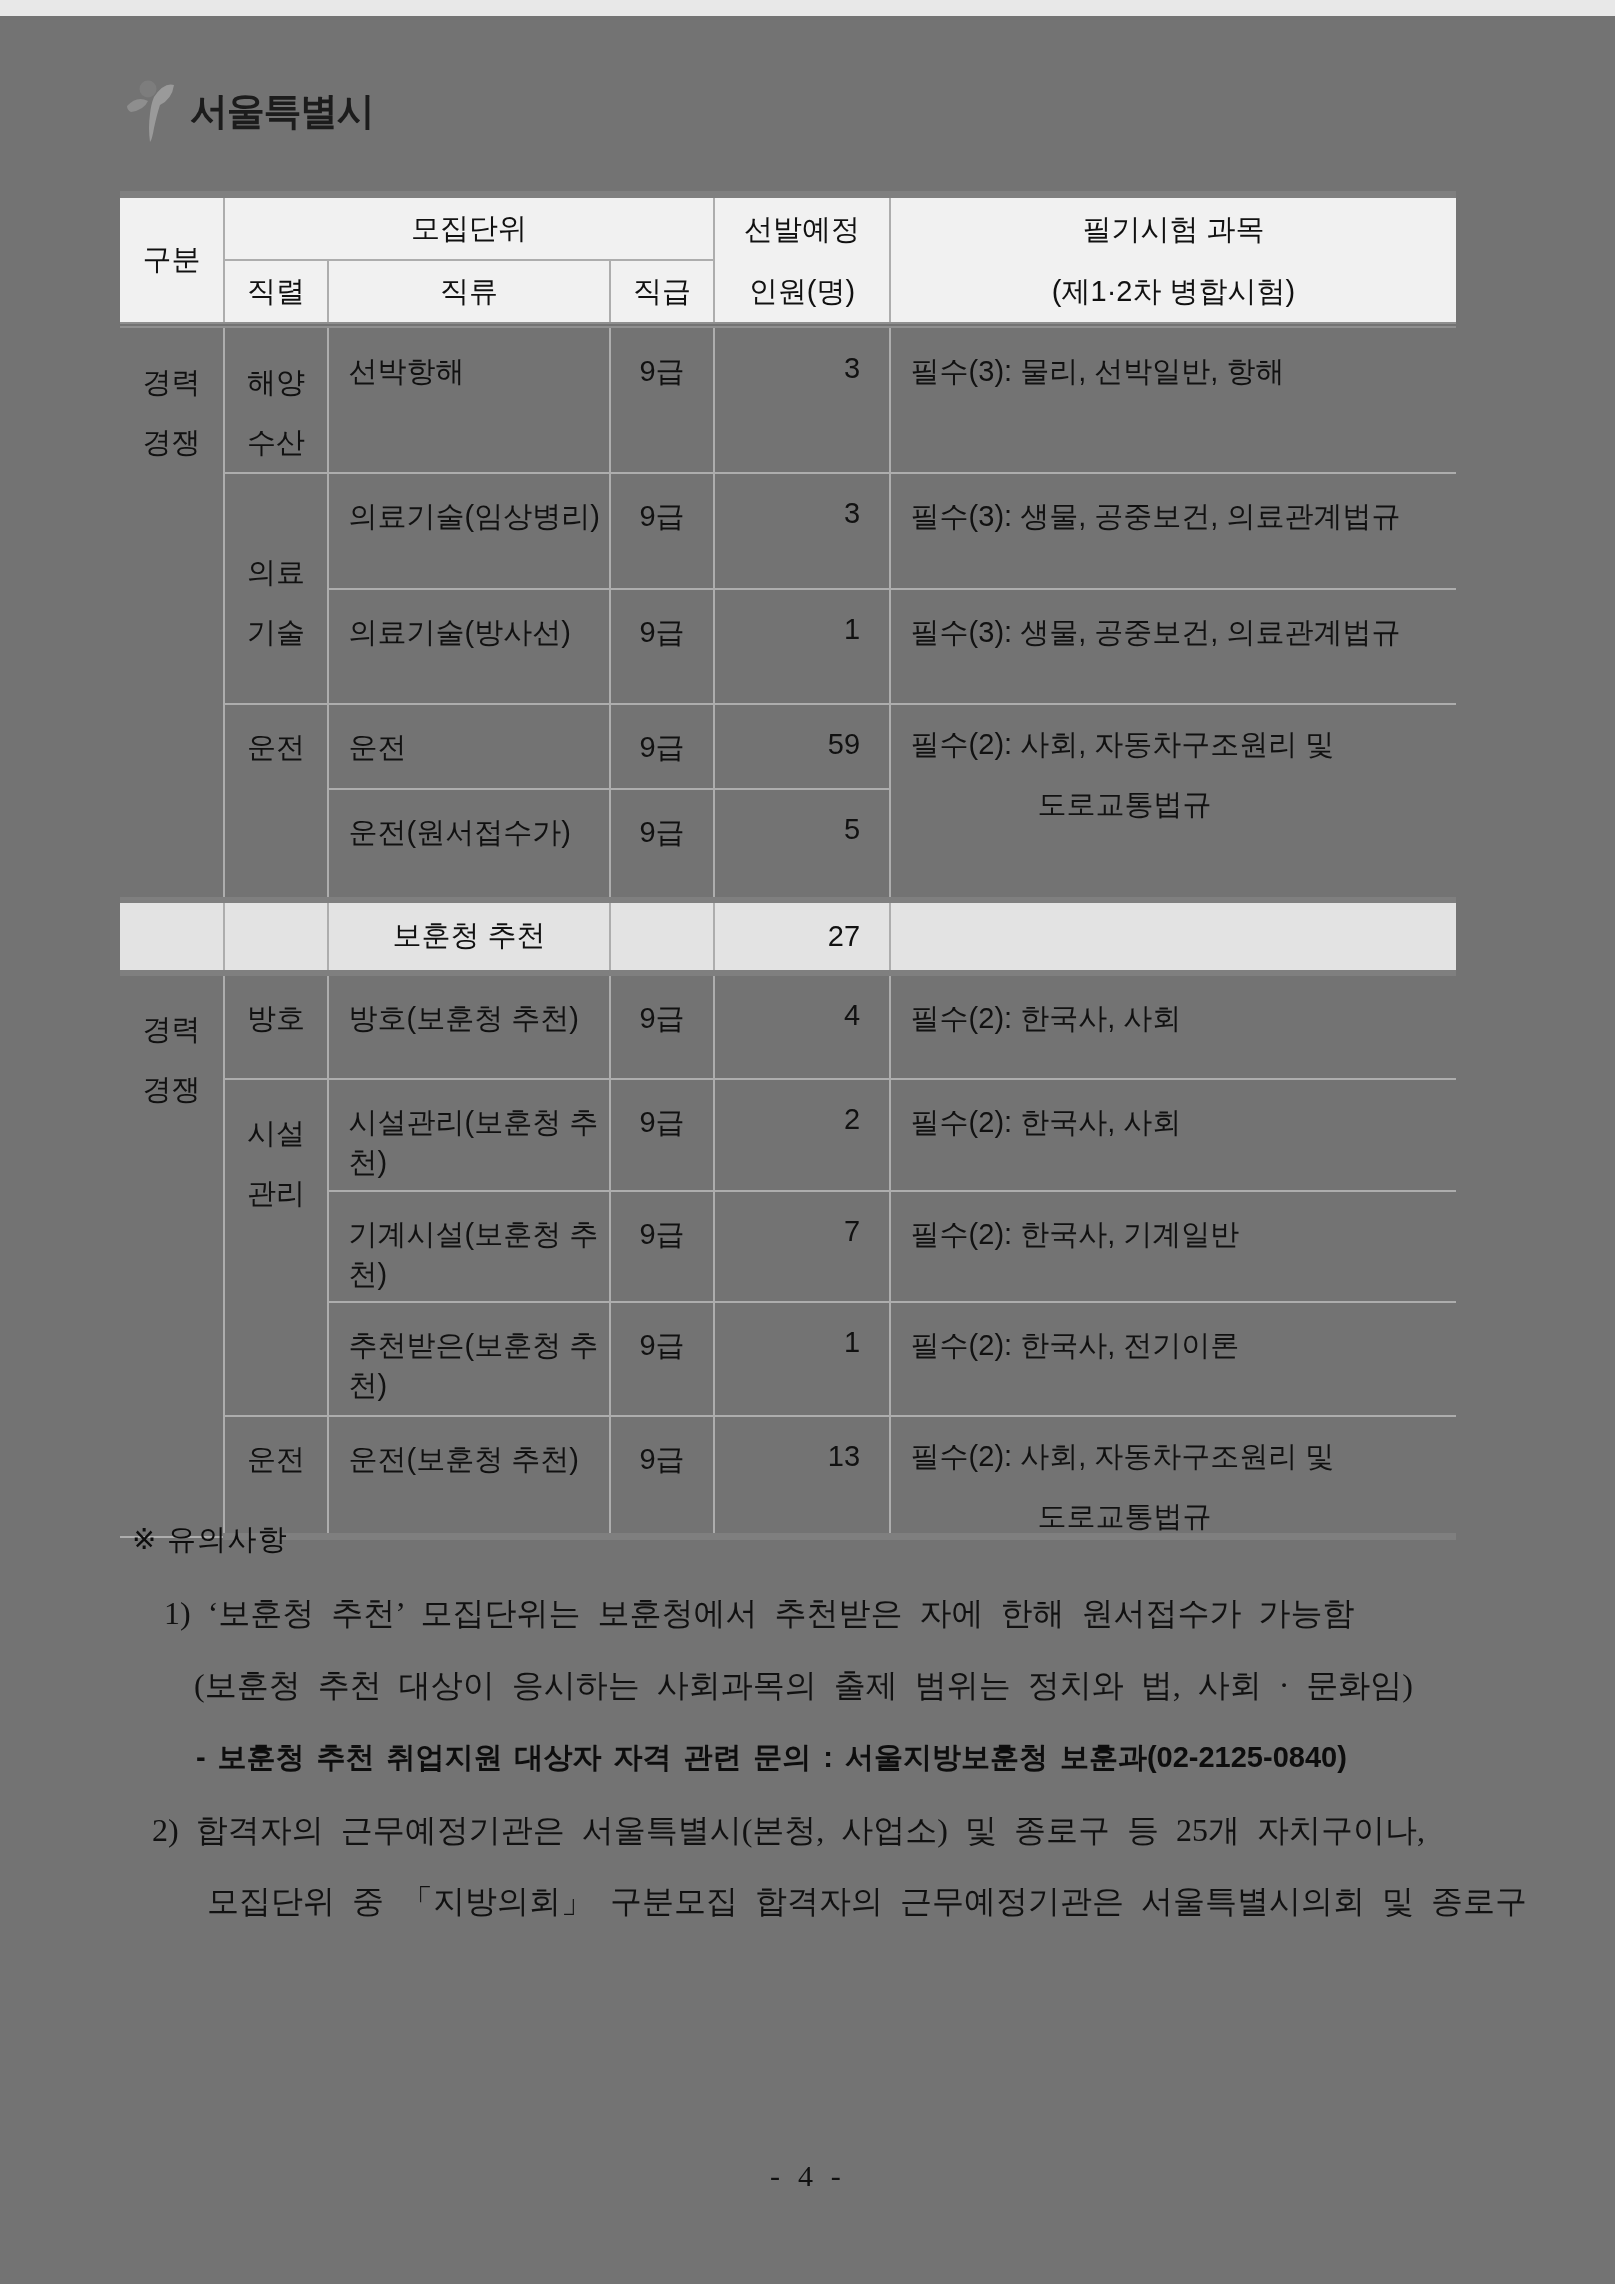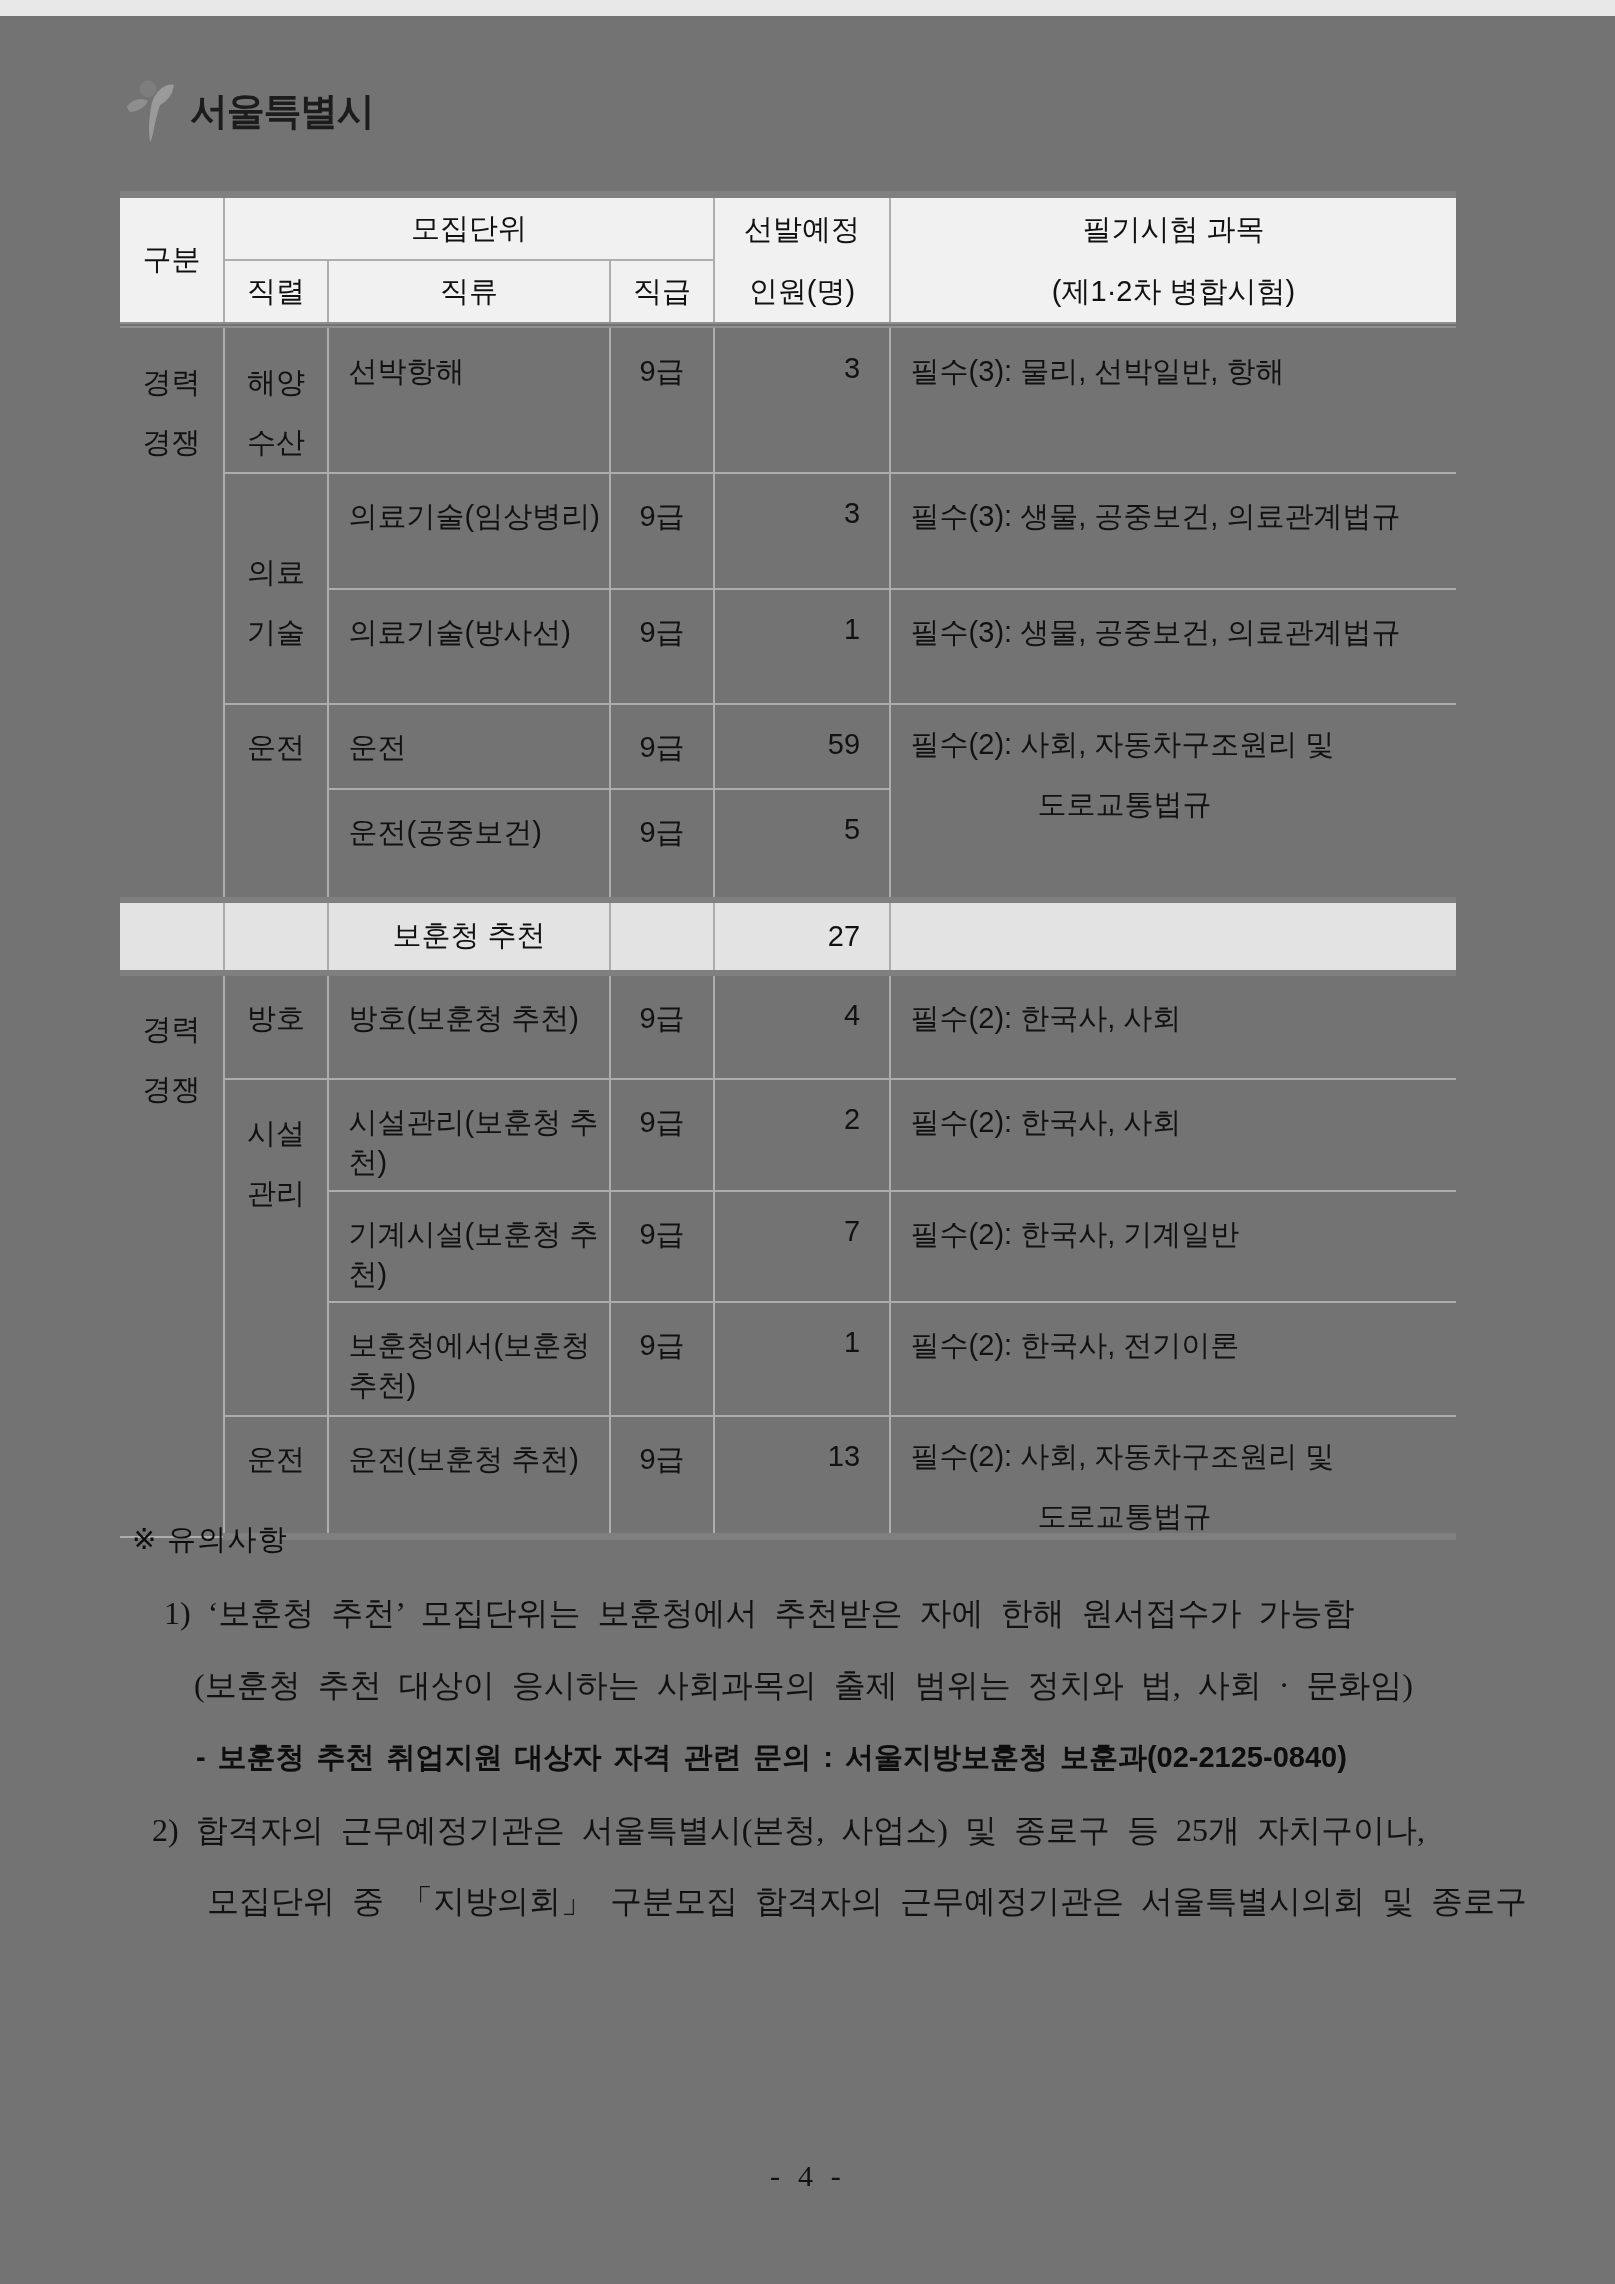--- a/index.html
+++ b/index.html
@@ -184,21 +184,21 @@
       <td rowspan="2" class="c">운전</td>
       <td class="l">운전</td>
       <td class="c">9급</td>
       <td class="r">59</td>
       <td rowspan="2" class="l noR">
         <div class="subj-line1">필수(2): 사회, 자동차구조원리 및</div>
         <div class="subj-line2">도로교통법규</div>
       </td>
     </tr>
     <tr style="height:111px">
-      <td class="l dotted-top">운전(공중보건)</td>
+      <td class="l dotted-top">운전(원서접수가)</td>
       <td class="c dotted-top">9급</td>
       <td class="r dotted-top">5</td>
     </tr>
 
     <tr class="band-row" style="height:73px">
       <td class="noL"></td>
       <td></td>
       <td class="c">보훈청 추천</td>
       <td></td>
       <td class="r">27</td>
@@ -226,21 +226,21 @@
       <td class="r">2</td>
       <td class="l noR">필수(2): 한국사, 사회</td>
     </tr>
     <tr style="height:111px">
       <td class="l">기계시설(보훈청 추천)</td>
       <td class="c">9급</td>
       <td class="r">7</td>
       <td class="l noR">필수(2): 한국사, 기계일반</td>
     </tr>
     <tr style="height:114px">
-      <td class="l">보훈청에서(보훈청 추천)</td>
+      <td class="l">추천받은(보훈청 추천)</td>
       <td class="c">9급</td>
       <td class="r">1</td>
       <td class="l noR">필수(2): 한국사, 전기이론</td>
     </tr>
     <tr style="height:117px">
       <td class="c bot-thick">운전</td>
       <td class="l bot-thick">운전(보훈청 추천)</td>
       <td class="c bot-thick">9급</td>
       <td class="r bot-thick">13</td>
       <td class="l noR bot-thick">

